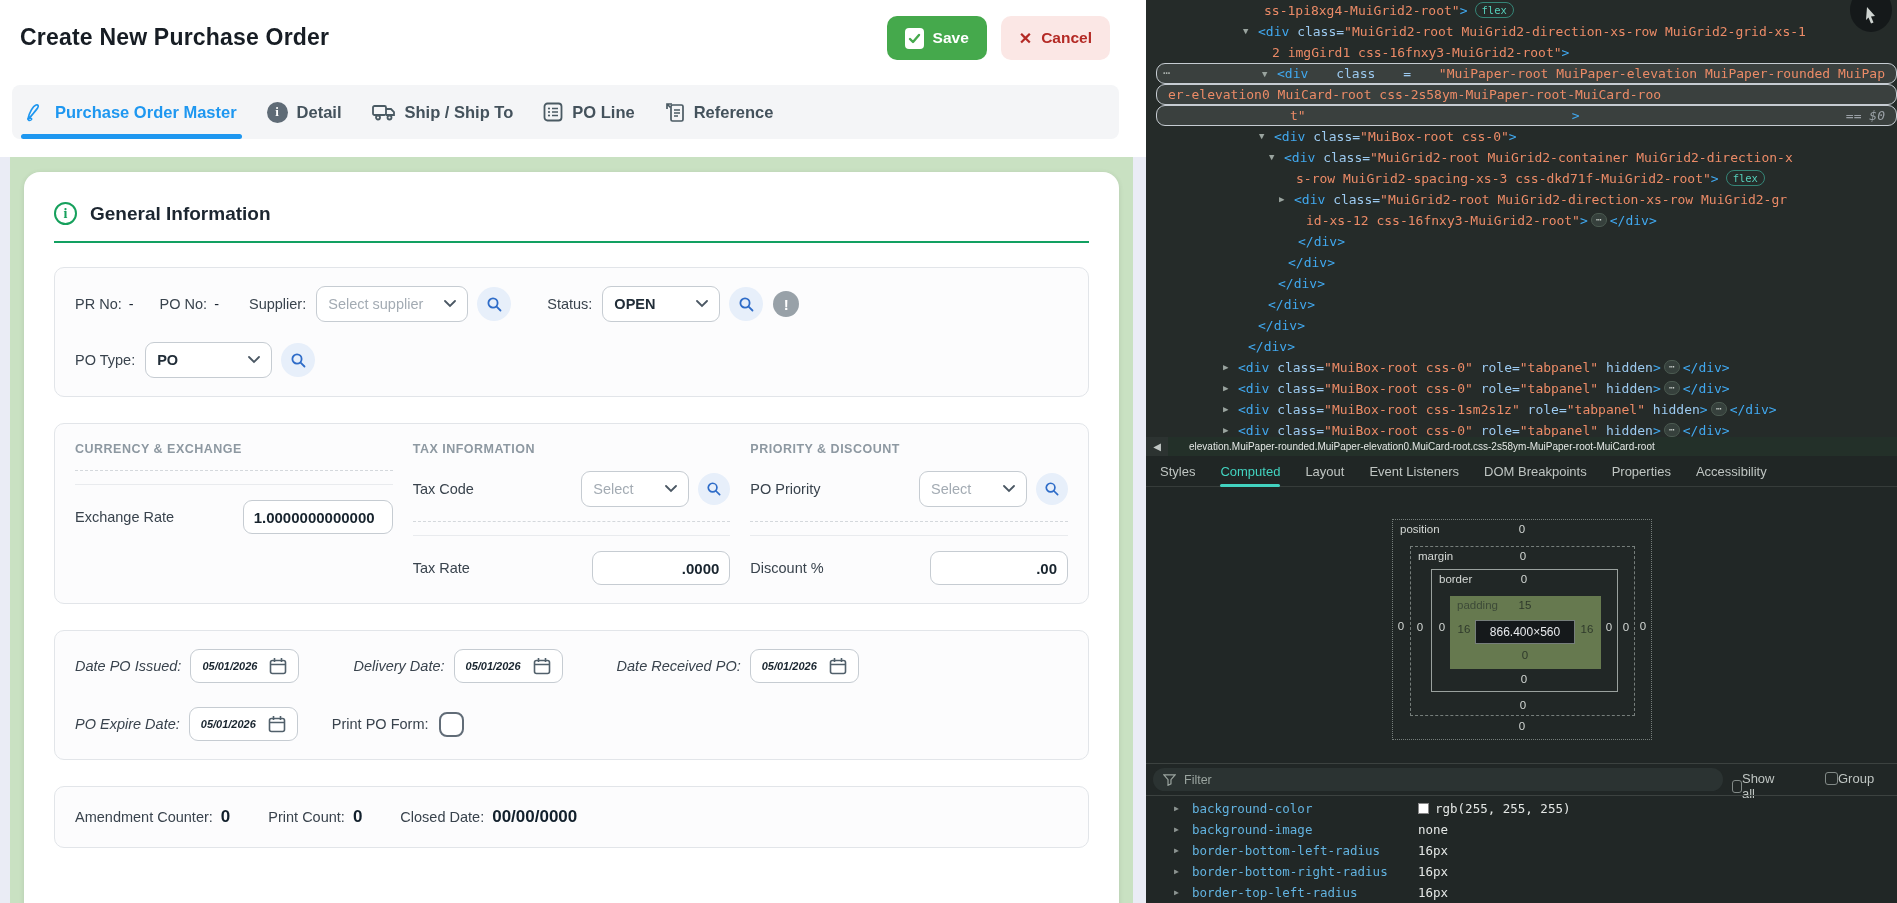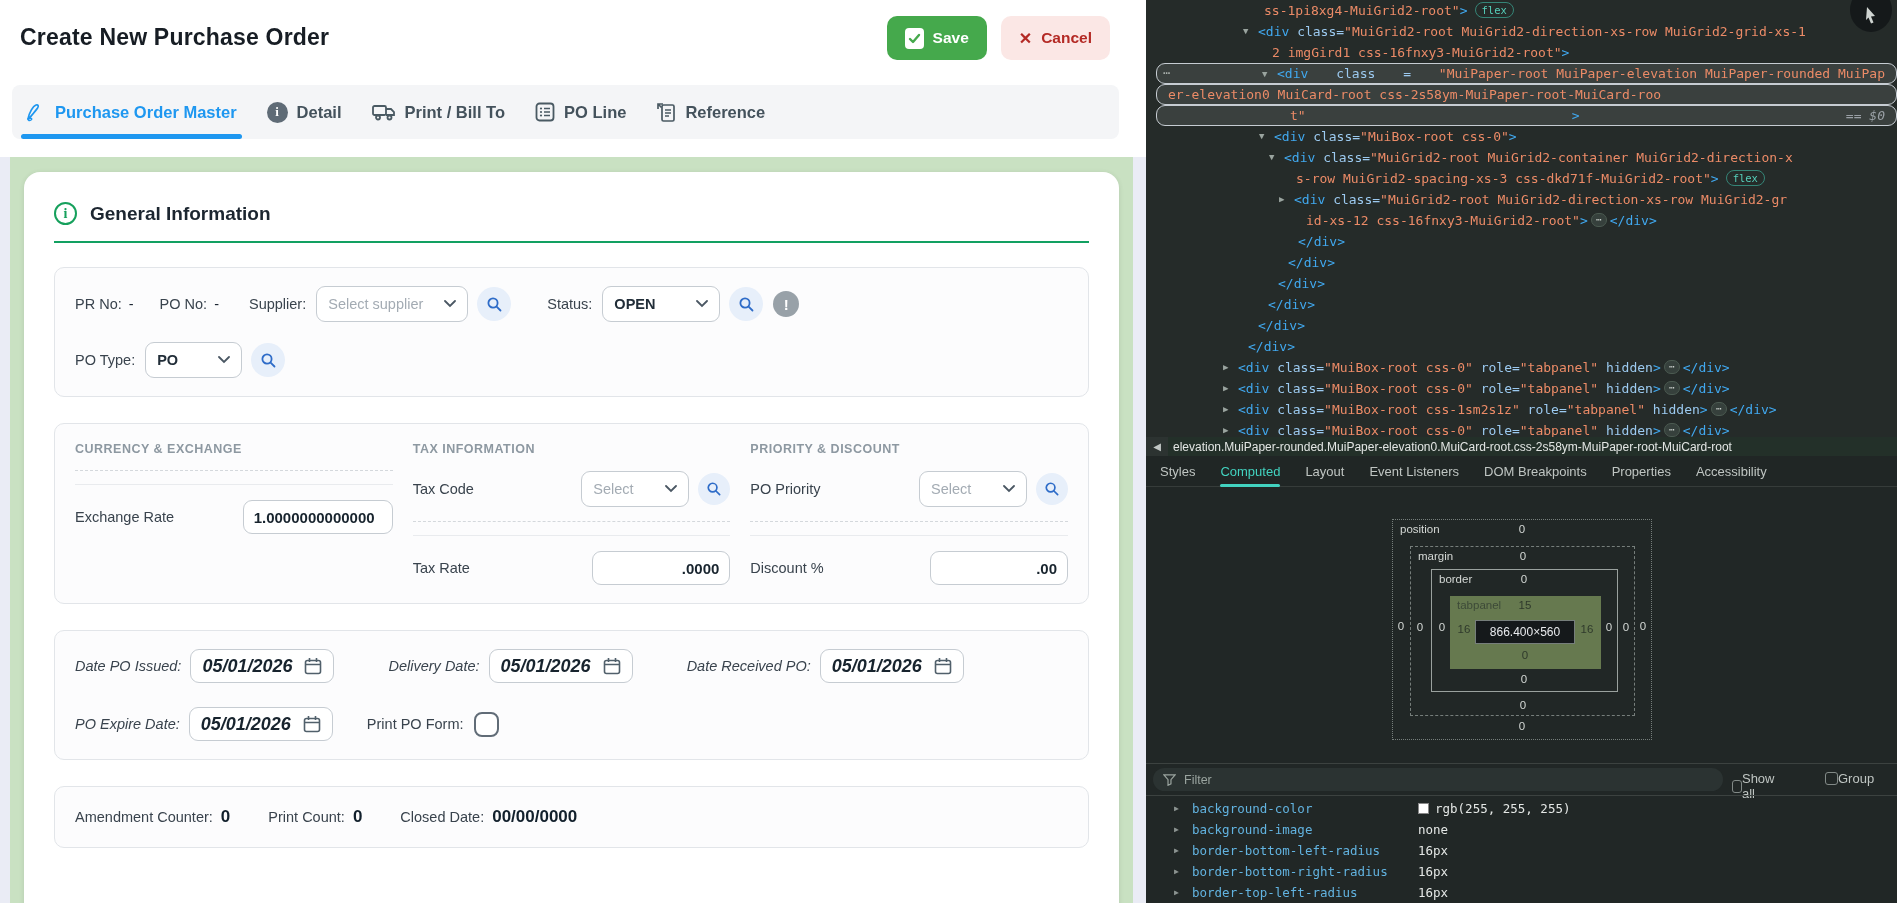--- a/index.html
+++ b/index.html
@@ -49,21 +49,21 @@
   .col .frow { margin-top:15px; justify-content:space-between; }
   .dash-hr { margin-top:14px; border:none; border-top:1px dashed #d4d8dc; }
   .solid-hr { margin-top:13px; border:none; border-top:1px solid #e9ebee; }
   .numbox { height:34px; border:1px solid #c6ccd2; border-radius:9px; background:#fff; padding:0 10px; font-size:15px; font-weight:bold; color:#18242e; display:flex; align-items:center; }
   .numbox.r { justify-content:flex-end; }
   .w150 { width:150px; } .w138 { width:138px; }
 
   .daterow { display:flex; align-items:center; gap:0; }
   .dateitem { display:flex; align-items:center; margin-right:54px;font-style:italic; }
   .datebox { display:flex; align-items:center; gap:12px; height:34px; border:1px solid #c6ccd2; border-radius:9px; background:#fff; padding:0 11px; margin-left:9px; cursor:pointer; }
-  .datebox .dv { font-size:18px; font-weight:bold; color:#18242e; }
+  .datebox .dv { font-size:11px; font-weight:bold; color:#18242e; }
   .chkbox { width:25px; height:25px; border:2px solid #616c77; border-radius:8px; background:#fff; margin-left:10px; cursor:pointer; }
 
   .counters { display:flex; align-items:center; }
   .citem { display:flex; align-items:baseline; margin-right:38px; }
   .cval { font-size:17px; font-weight:bold; color:#12202c; margin-left:8px; }
 
   
   .devtools { position:absolute; left:1146px; top:0; width:751px; height:903px; background:#252b29; font-family:"DejaVu Sans Mono", monospace; }
   .el-tree { position:absolute; left:0; top:0; width:751px; height:437px; overflow:hidden; background:#252b29; }
   .line { position:relative; height:21px; line-height:21px; font-size:13px; white-space:nowrap; color:#d6dad7; }
@@ -72,21 +72,21 @@
   .gut { position:absolute; left:6px; color:#aab1ad; font-size:12px; letter-spacing:1px; }
   .tk-t { color:#41a9f0; } .tk-a { color:#9ccaf0; } .tk-p { color:#9ccaf0; }
   .tk-s { color:#ec8b67; } .tk-m { color:#9aa0a6; font-style:italic; }
   .badge { display:inline-block; margin-left:7px; padding:0 6px; border:1px solid #358577; border-radius:9px; color:#55cfba; font-size:10.5px; line-height:14px; vertical-align:1px; cursor:pointer; }
   .ell { display:inline-block; margin:0 3px; padding:0 4px; border:1px solid #4b5a51; background:#36403c; border-radius:8px; color:#c7cdca; font-size:10px; line-height:12px; vertical-align:2px; cursor:pointer; }
 
   .cursor-badge { position:absolute; left:704px; top:-12px; width:42px; height:44px; border-radius:50%; background:#15191a; display:flex; align-items:flex-end; justify-content:center; padding-bottom:6px; }
 
   .crumbbar { position:absolute; left:0; top:437px; width:751px; height:19px; background:#233029; display:flex; align-items:center; font-family:"Liberation Sans",sans-serif; }
   .crumb-back { width:22px; height:19px; background:#2c3331; color:#c0c6c4; font-size:10px; display:flex; align-items:center; justify-content:center; cursor:pointer; flex:none; }
-  .crumb-txt { color:#e3e6e4; font-size:12px; margin-left:5px; white-space:nowrap; overflow:hidden; }
+  .crumb-txt { color:#e3e6e4; font-size:10px; margin-left:21px; white-space:nowrap; overflow:hidden; }
 
   .dt-tabs { position:absolute; left:0; top:456px; width:751px; height:31px; background:#202625; border-bottom:1px solid #363c3a; display:flex; align-items:center; gap:25px; padding-left:14px; font-family:"Liberation Sans",sans-serif; }
   .dtab { position:relative; height:31px; display:flex; align-items:center; font-size:13px; color:#bfc5c2; cursor:pointer; white-space:nowrap; }
   .dtab.active { color:#42d3c0; }
   .dtab.active::after { content:""; position:absolute; left:0; right:0; bottom:0; height:3px; background:#42d3c0; border-radius:2px; }
 
   .dt-content { position:absolute; left:0; top:487px; width:751px; height:416px; background:#212726; }
 
   
   .bm { position:absolute; left:246px; top:32px; width:260px; height:221px; border:1px dotted #767e7b; font-size:11.5px; color:#d4d8d5; font-family:"Liberation Sans",sans-serif; }
@@ -155,21 +155,21 @@
         </div>
         <div class="tab">
           <span style="display:inline-flex">
             <svg width="24" height="20" viewBox="0 0 24 20">
               <rect x="1" y="4" width="13" height="9" rx="1.5" fill="none" stroke="#4a5a63" stroke-width="1.8"></rect>
               <path d="M14 7 H19 L22 10 V13 H14" fill="none" stroke="#4a5a63" stroke-width="1.8"></path>
               <circle cx="6" cy="15.5" r="2" fill="none" stroke="#4a5a63" stroke-width="1.8"></circle>
               <circle cx="17.5" cy="15.5" r="2" fill="none" stroke="#4a5a63" stroke-width="1.8"></circle>
             </svg>
           </span>
-          <span>Print / Bill To</span>
+          <span>Ship / Ship To</span>
         </div>
         <div class="tab">
           <span style="display:inline-flex">
             <svg width="20" height="20" viewBox="0 0 20 20">
               <rect x="1.5" y="1.5" width="17" height="17" rx="3" fill="none" stroke="#4a5a63" stroke-width="1.8"></rect>
               <circle cx="6" cy="6.5" r="1.1" fill="#4a5a63"></circle>
               <circle cx="6" cy="10" r="1.1" fill="#4a5a63"></circle>
               <circle cx="6" cy="13.5" r="1.1" fill="#4a5a63"></circle>
               <path d="M9 6.5 H15 M9 10 H15 M9 13.5 H15" stroke="#4a5a63" stroke-width="1.6"></path>
             </svg>
@@ -232,21 +232,21 @@
             <button class="searchbtn">
                 <svg width="17" height="17" viewBox="0 0 17 17">
                   <circle cx="7" cy="7" r="4.6" fill="none" stroke="#2e6cc8" stroke-width="1.8"></circle>
                   <path d="M10.6 10.6 L14.5 14.5" stroke="#2e6cc8" stroke-width="1.8" stroke-linecap="round"></path>
                 </svg>
               </button>
             <span class="excl">!</span>
           </div>
           <div class="frow" style="margin-top:20px">
             <span class="flabel">PO Type:</span>
-            <span class="sel" style="width:97px">
+            <span class="sel" style="width:127px">
               <span class="sv">PO</span>
               <span class="chev">
                   <svg width="12" height="8" viewBox="0 0 12 8">
                     <path d="M1 1 L6 6 L11 1" fill="none" stroke="#4a5763" stroke-width="1.8" stroke-linecap="round"></path>
                   </svg>
                 </span>
             </span>
             <button class="searchbtn">
                 <svg width="17" height="17" viewBox="0 0 17 17">
                   <circle cx="7" cy="7" r="4.6" fill="none" stroke="#2e6cc8" stroke-width="1.8"></circle>
@@ -469,21 +469,21 @@
           <span class="num" style="left:208px;top:74px;width:14px">0</span>
 
           <div class="bm-border" style="left:20px;top:22px">
             <span class="lbl" style="left:7px;top:3px">border</span>
             <span class="num" style="left:72px;top:3px;width:40px">0</span>
             <span class="num" style="left:72px;top:103px;width:40px">0</span>
             <span class="num" style="left:3px;top:51px;width:14px">0</span>
             <span class="num" style="left:170px;top:51px;width:14px">0</span>
 
             <div class="bm-padding" style="left:18px;top:26px">
-              <span class="lbl dk" style="left:7px;top:3px;color:#3d4a38">tabpanel</span>
+              <span class="lbl dk" style="left:7px;top:3px;color:#3d4a38">padding</span>
               <span class="num dk" style="left:55px;top:3px;width:40px">15</span>
               <span class="num dk" style="left:55px;top:53px;width:40px">0</span>
               <span class="num dk" style="left:4px;top:27px;width:20px">16</span>
               <span class="num dk" style="left:127px;top:27px;width:20px">16</span>
               <div class="bm-content" style="left:25px;top:24px">866.400×560</div>
             </div>
           </div>
         </div>
       </div>
 

